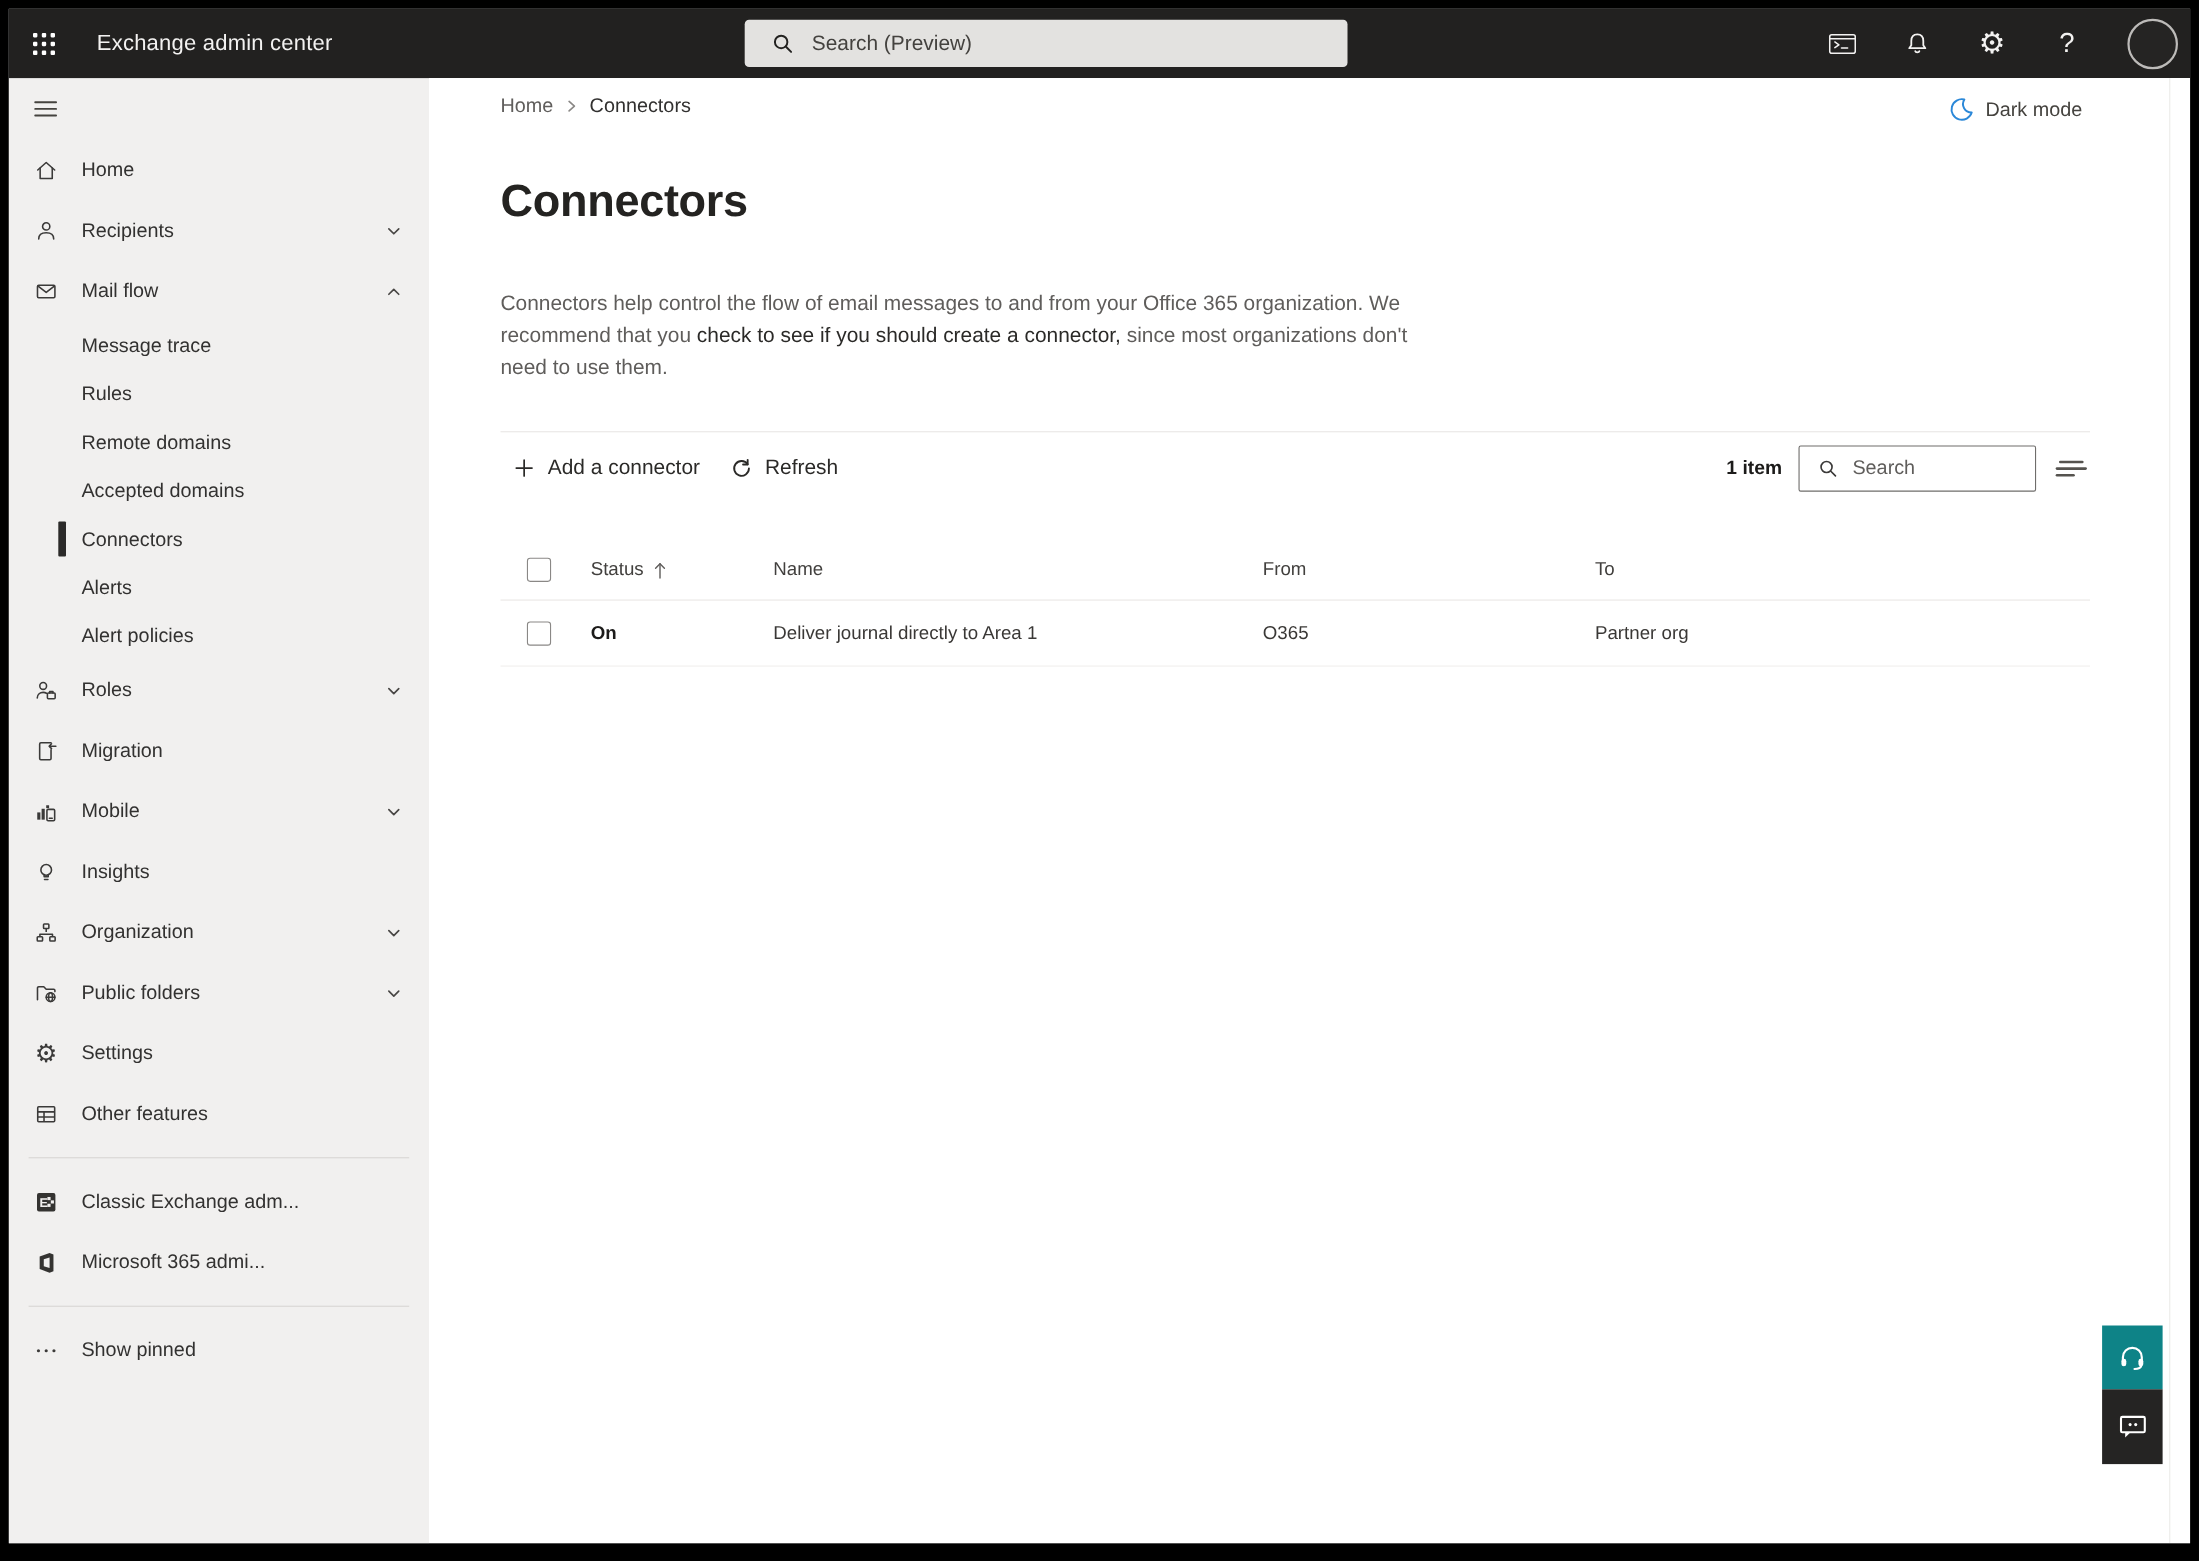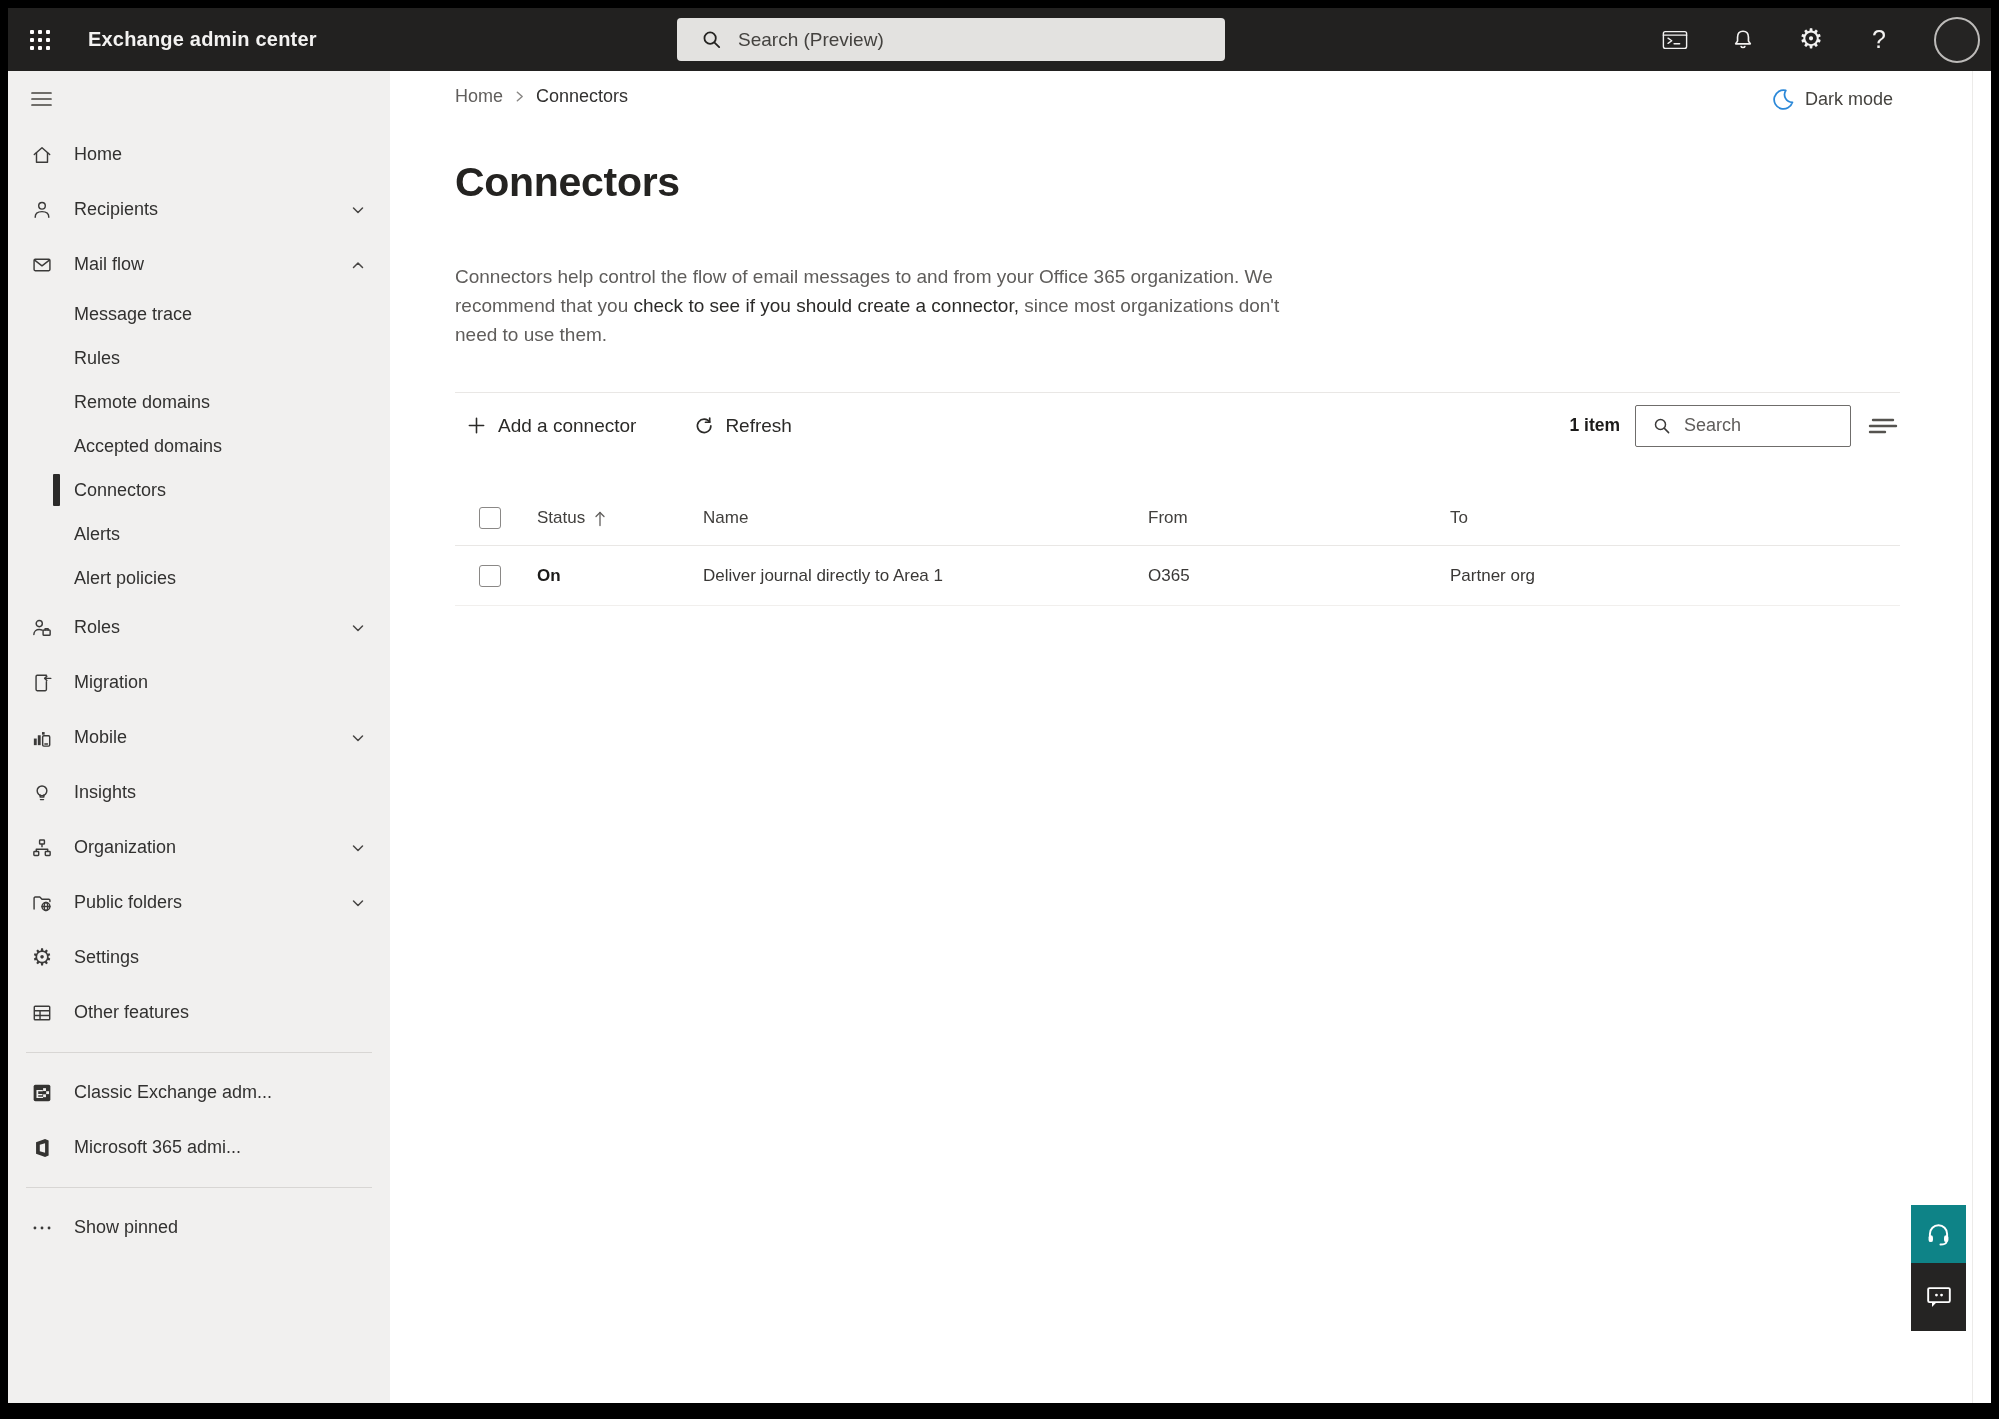--- a/index.html
+++ b/index.html
@@ -18,21 +18,21 @@
   
   .topbar {
     flex: 0 0 63px; background: #222120; position: relative;
     display: flex; align-items: center; color: #f3f2f1;
   }
   .waffle {
     margin-left: 22px; display: grid; grid-template-columns: repeat(3, 4px);
     grid-auto-rows: 4px; gap: 4px; cursor: pointer;
   }
   .waffle i { width: 4px; height: 4px; background: #fff; border-radius: 1px; }
-  .topbar-title { margin-left: 38px; font-size: 20px; font-weight: 700; letter-spacing: .2px; }
+  .topbar-title { margin-left: 38px; font-size: 20px; font-weight: 400; letter-spacing: .2px; }
   .topbar-search {
     position: absolute; left: 669px; top: 10px; width: 548px; height: 43px;
     background: #e3e2e0; border-radius: 4px; display: flex; align-items: center;
   }
   .topbar-search svg { margin-left: 24px; margin-right: 14px; flex: 0 0 auto; }
   .topbar-search input {
     flex: 1; background: transparent; border: none; outline: none;
     font-family: inherit; font-size: 19px; color: #2f2e2c;
   }
   .topbar-search input::placeholder { color: #44423f; opacity: 1; }
@@ -93,21 +93,21 @@
   }
   .page-desc {
     position: absolute; left: 65px; top: 172px; width: 855px;
     font-size: 19px; line-height: 29px; color: #5f5d5b;
   }
   .page-desc .desc-link { color: #2b2a28; cursor: pointer; }
 
   .toolbar-divider { position: absolute; left: 65px; right: 91px; top: 321px; height: 1px; background: #e9e7e5; }
   .toolbar {
     position: absolute; left: 65px; right: 91px; top: 322px; height: 65px;
-    display: flex; align-items: center; gap: 30px;
+    display: flex; align-items: center;
   }
   .cmd { display: flex; align-items: center; gap: 11px; font-size: 19px; color: #2b2a28; cursor: pointer; }
   .cmd-add { margin-left: 11px; }
   .cmd-refresh { margin-left: 27px; }
   .toolbar-right { margin-left: auto; display: flex; align-items: center; }
   .item-count { font-size: 17.5px; font-weight: 700; color: #1c1b1a; margin-right: 15px; }
   .list-search {
     width: 216px; height: 42px; border: 1px solid #6f6d6b; border-radius: 2px;
     background: #fff; display: flex; align-items: center;
   }

